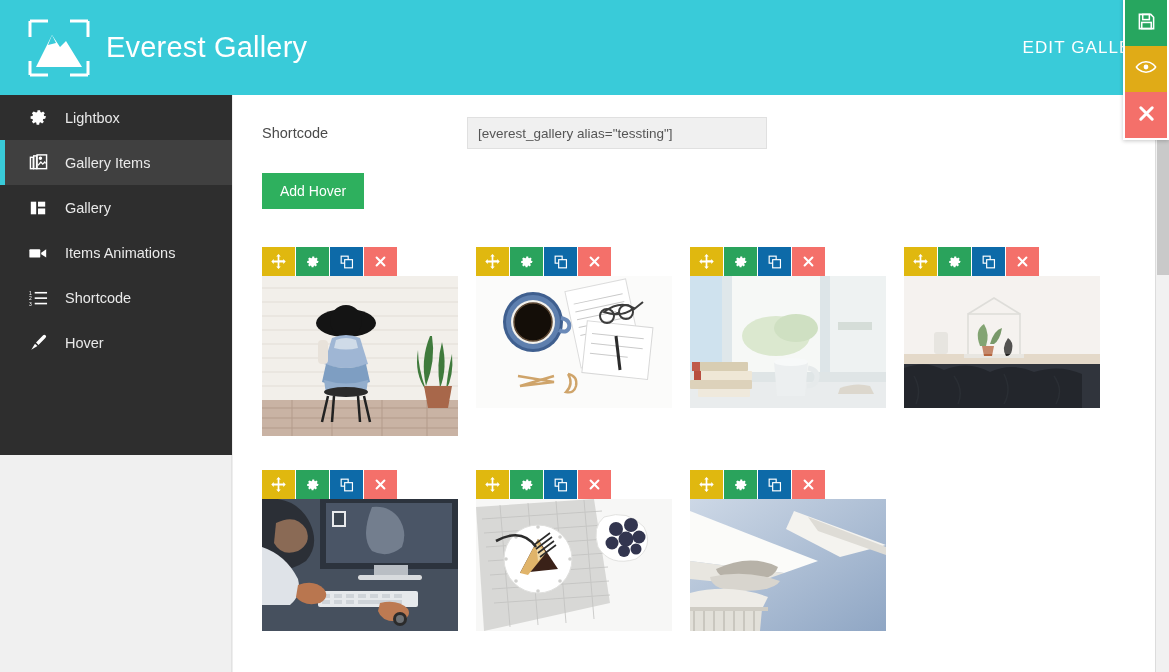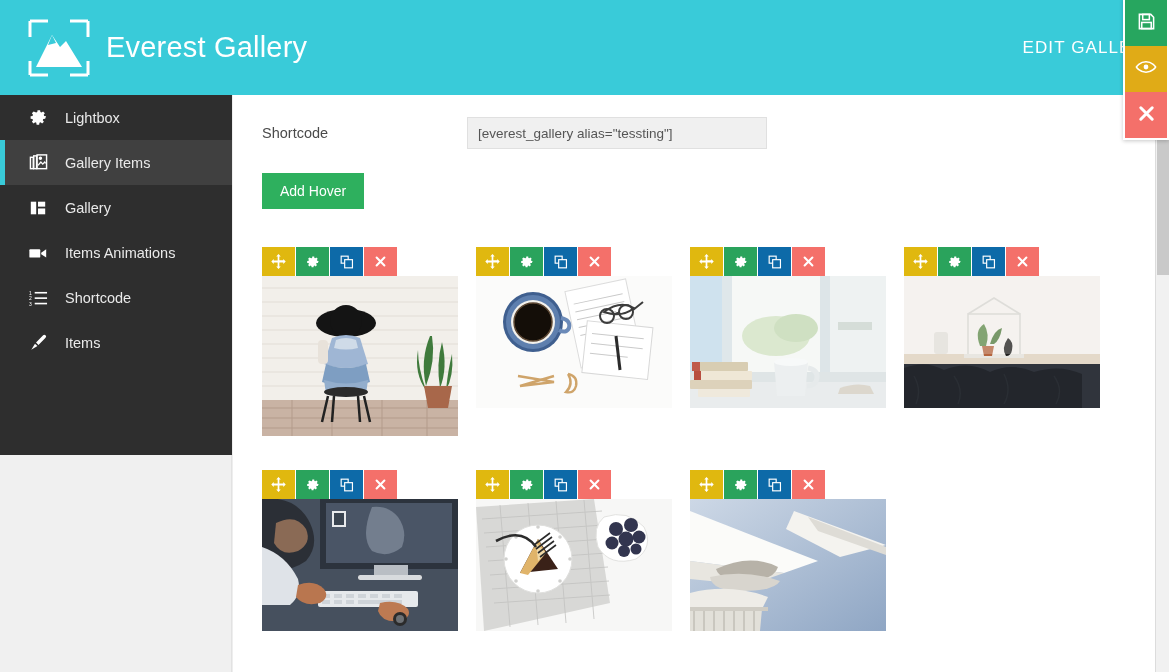--- a/index.html
+++ b/index.html
@@ -223,21 +223,21 @@
     </div>
 
 
     <div class="nav-item">
       <span class="nav-ico">
         <svg width="19" height="19" viewBox="0 0 20 20" fill="#fff">
           <path d="M17.4 2.4a1.8 1.8 0 00-2.5 0L7.4 10l2.6 2.6 7.4-7.6a1.8 1.8 0 000-2.6z"></path>
           <path d="M6.3 11.2L2.4 17.6l6.5-3.8z"></path>
         </svg>
       </span>
-      <span>Items</span>
+      <span>Hover</span>
     </div>
   </div>
 
   <div class="content">
 
     <div class="row-shortcode">
       <span class="sc-label">Shortcode</span>
       <input class="sc-input" readonly="" value="[everest_gallery alias=&quot;tessting&quot;]" style="">
     </div>
 

